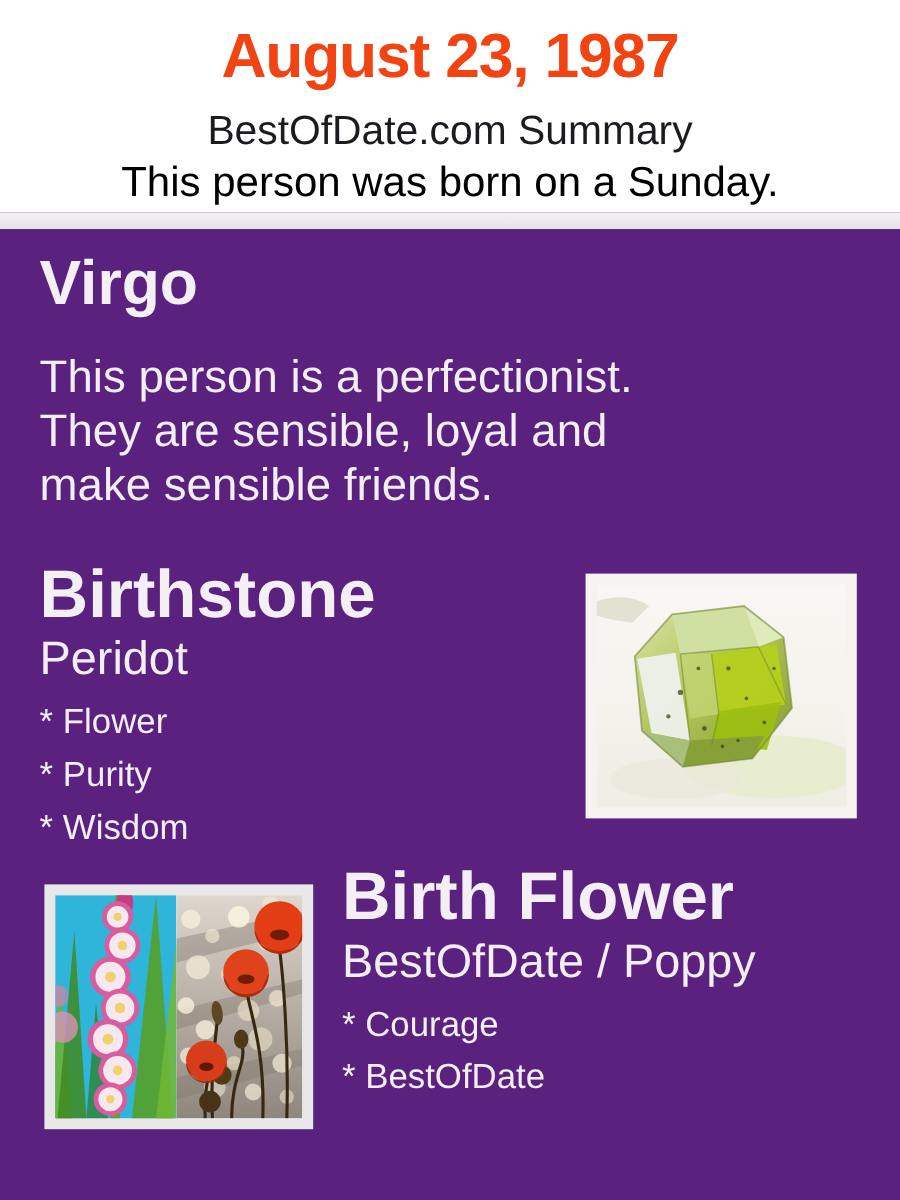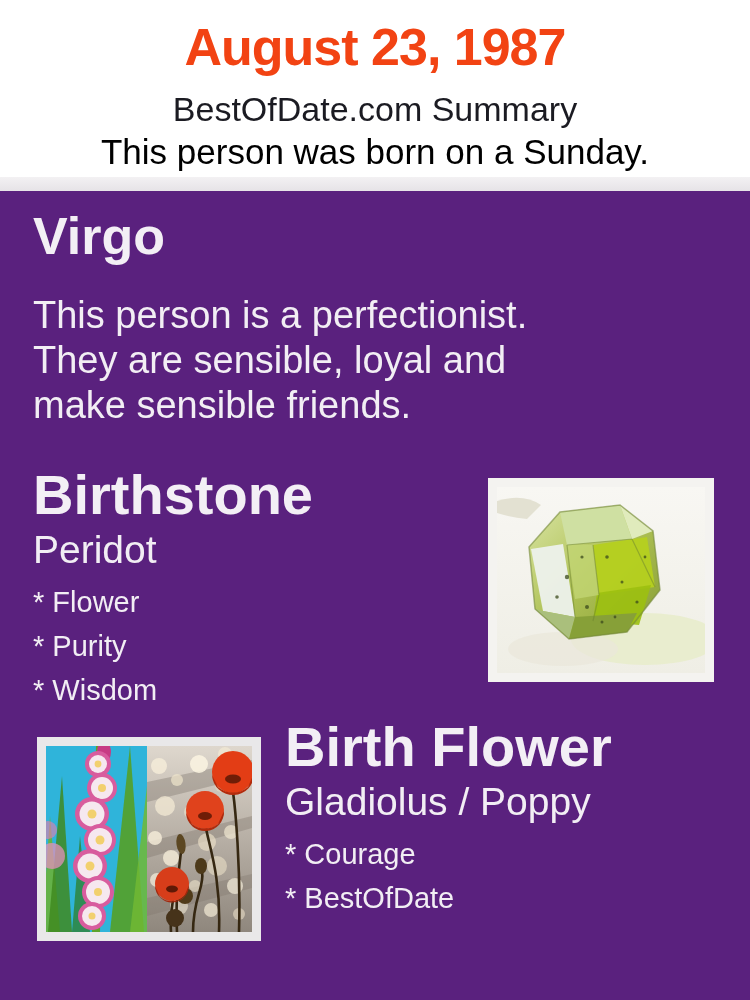--- a/index.html
+++ b/index.html
@@ -233,20 +233,20 @@
                   <ellipse cy="5" rx="6" ry="3.5" fill="#5f1906"></ellipse>
                 </g>
               </g>
             </g>
           </g>
         </svg>
       </figure>
 
       <div class="section-text bf-text">
         <h2 class="section-heading">Birth Flower</h2>
-        <div class="section-name">Gladiolus / Poppy</div>
+        <div class="section-name">BestOfDate / Poppy</div>
         <div class="trait">* Courage</div>
         <div class="trait">* BestOfDate</div>
       </div>
     </section>
 
   </main>
 </div>
 
 </body></html>

